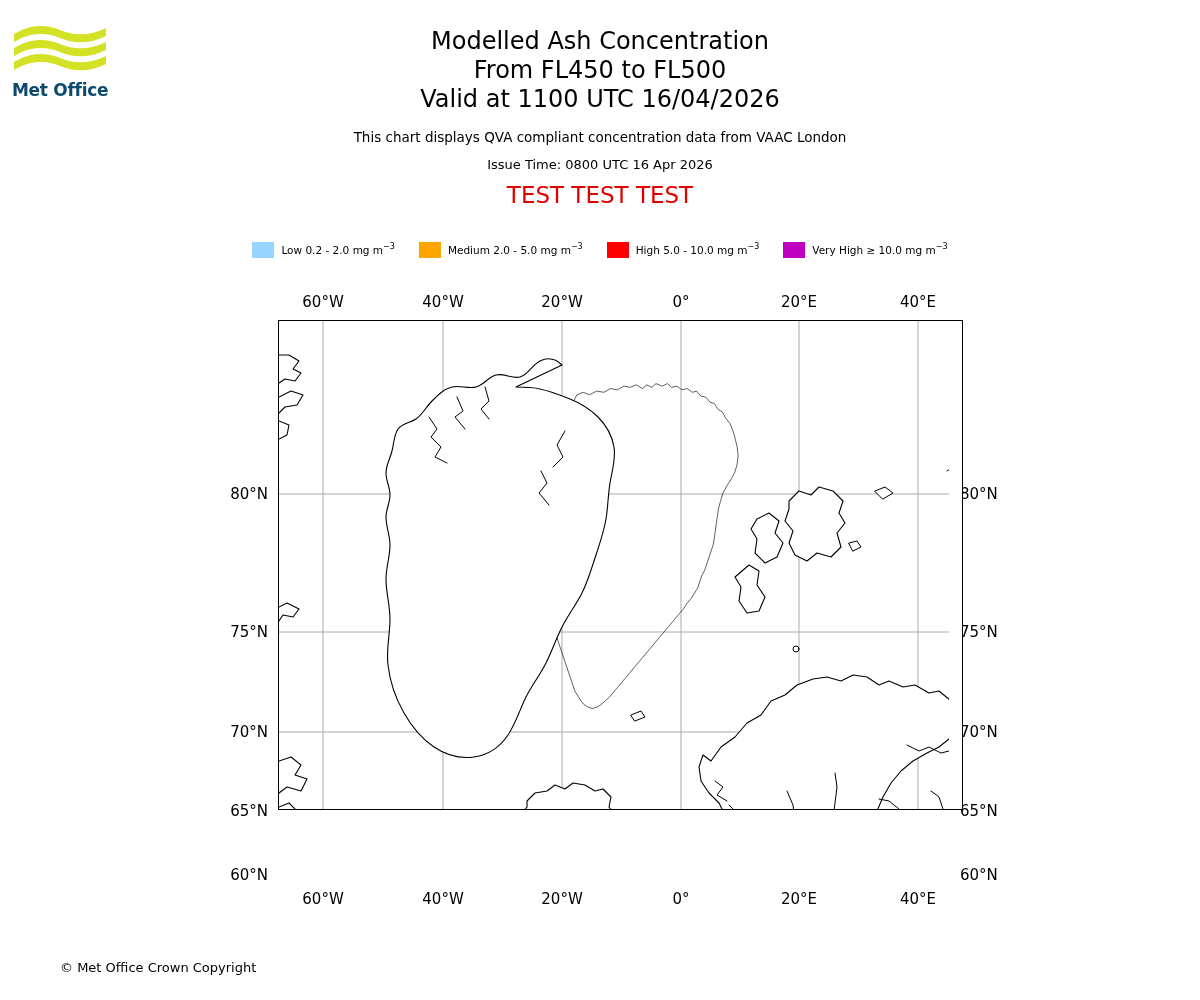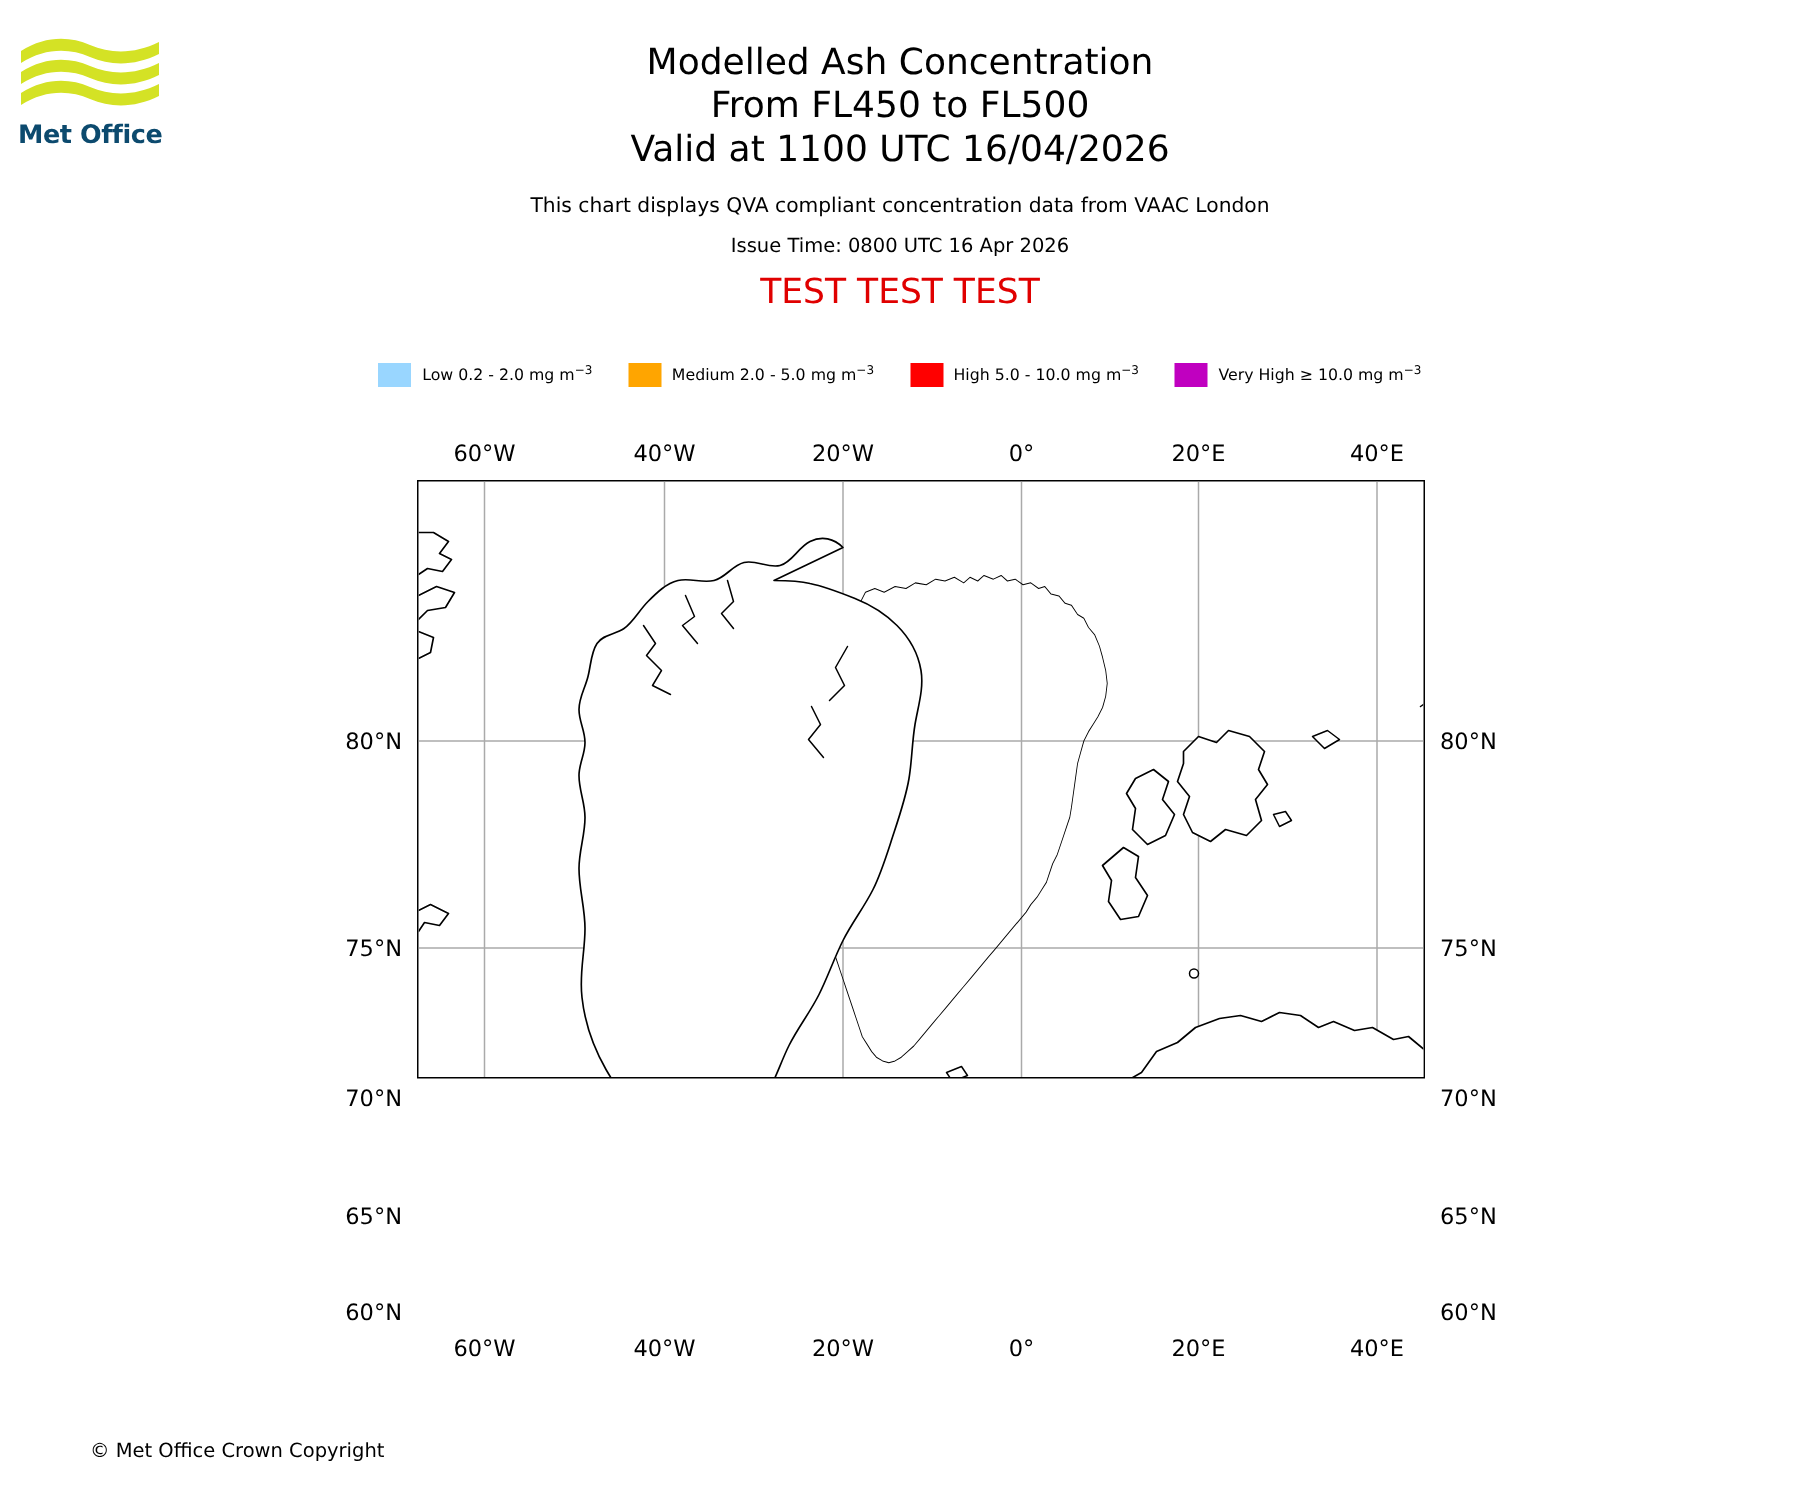--- a/index.html
+++ b/index.html
@@ -101,21 +101,22 @@
     font-size: 8px;
     vertical-align: super;
   }
 
   
   .map-wrap {
     position: absolute;
     left: 278px;
     top: 320px;
     width: 672px;
-    height: 399px;
+    height: 490px;
+    padding-left: 13px;
   }
   .map-frame {
     position: absolute;
     inset: 0;
     border: 1px solid #000;
     box-sizing: border-box;
     overflow: hidden;
     background: #ffffff;
   }
   .map-svg { display: block; }

